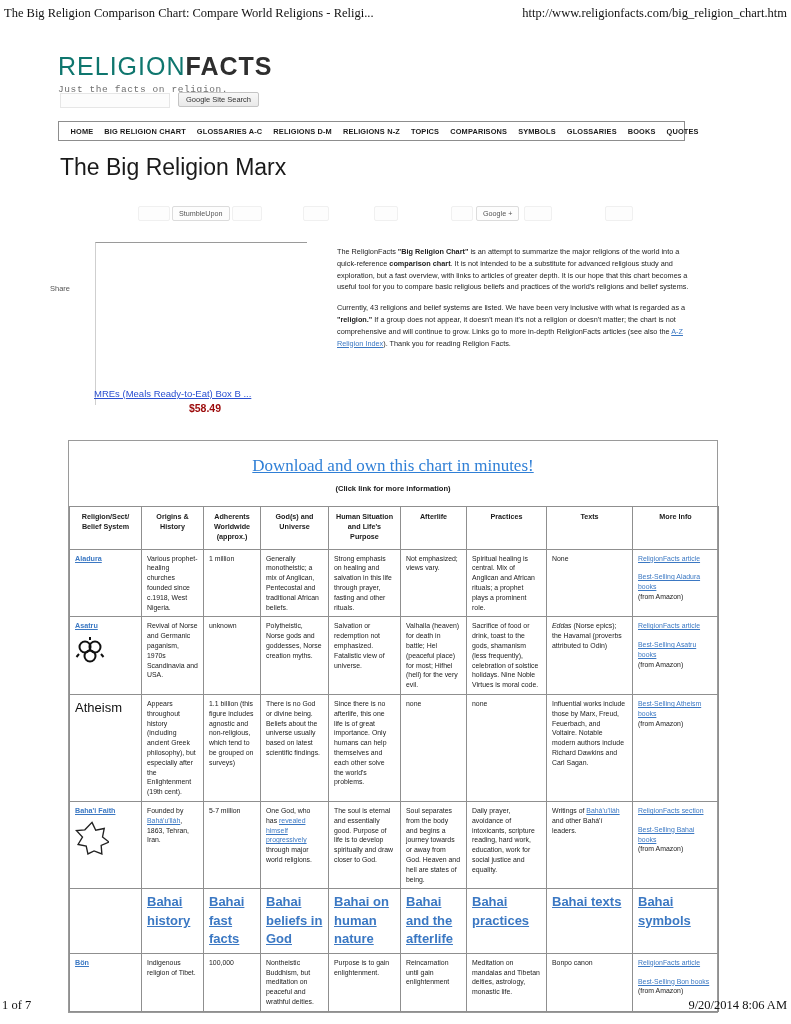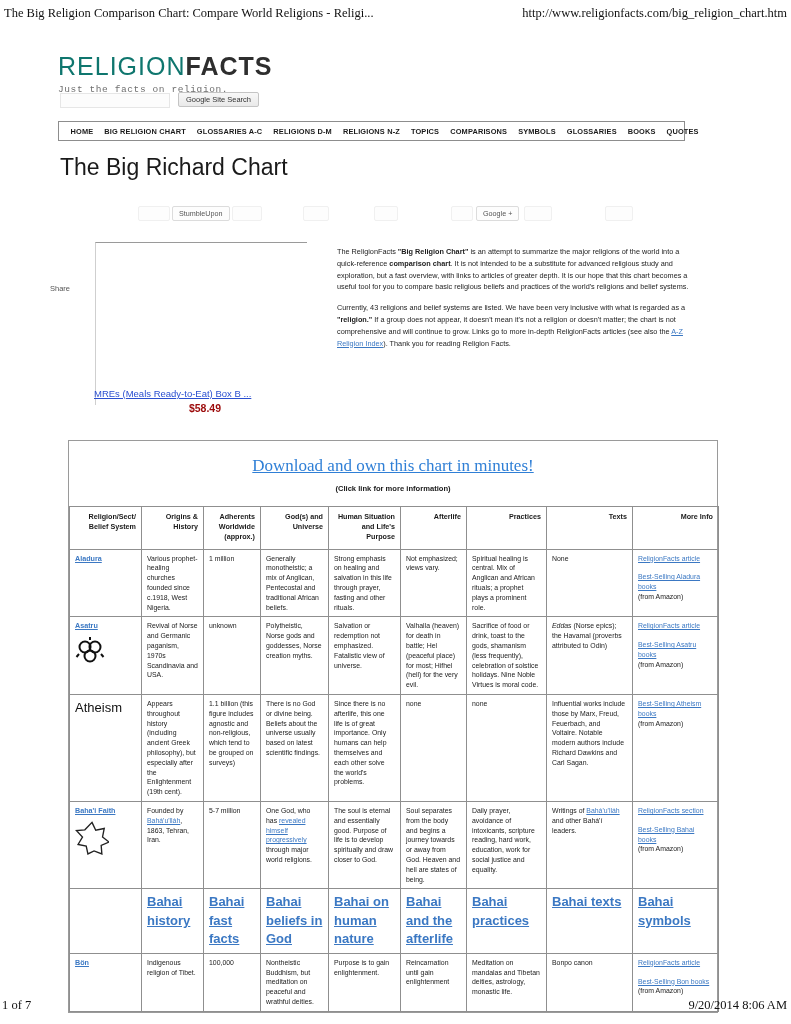--- a/index.html
+++ b/index.html
@@ -125,21 +125,21 @@
   table.big { border-collapse:collapse; width:649px; table-layout:fixed; }
   table.big td, table.big th {
     border:1px solid #8f8f8f;
     vertical-align:top;
     padding:4px 5px;
     font-size:6.9px;
     line-height:1.42;
     color:#1a1a1a;
     box-sizing:border-box;
   }
-  table.big th { font-weight:700; font-size:7.2px; text-align:right; padding:5px 5px 6px 5px; }
+  table.big th { font-weight:700; font-size:7.2px; text-align:center; padding:5px 5px 6px 5px; }
   table.big a { color:#3b78c3; text-decoration:underline; }
   .rel-link { font-weight:700; font-size:7.2px; }
   .rel-plain { font-weight:400; font-size:13px; color:#111; }
   .linkrow td { padding-top:4px; padding-bottom:4px; }
   .linkrow a { font-weight:700; font-size:13px; }
   .amz { color:#1a1a1a; }
   .gap { height:9px; display:block; }
   em { font-style:italic; }
 
   .sym { margin-top:5px; }
@@ -184,21 +184,21 @@
     <a>RELIGIONS D-M</a>
     <a>RELIGIONS N-Z</a>
     <a>TOPICS</a>
     <a>COMPARISONS</a>
     <a>SYMBOLS</a>
     <a>GLOSSARIES</a>
     <a>BOOKS</a>
     <a>QUOTES</a>
   </div>
 
-  <div class="h1">The Big Richard Chart</div>
+  <div class="h1">The Big Religion Marx</div>
 
   <div class="social">
     <div class="sbtn ghost" style="left:28px;width:30px;"></div>
     <div class="sbtn lbl" style="left:62px;">StumbleUpon</div>
     <div class="sbtn ghost" style="left:122px;width:28px;"></div>
     <div class="sbtn ghost" style="left:193px;width:24px;"></div>
     <div class="sbtn ghost" style="left:264px;width:22px;"></div>
     <div class="sbtn ghost" style="left:341px;width:20px;"></div>
     <div class="sbtn lbl" style="left:366px;">Google +</div>
     <div class="sbtn ghost" style="left:414px;width:26px;"></div>

